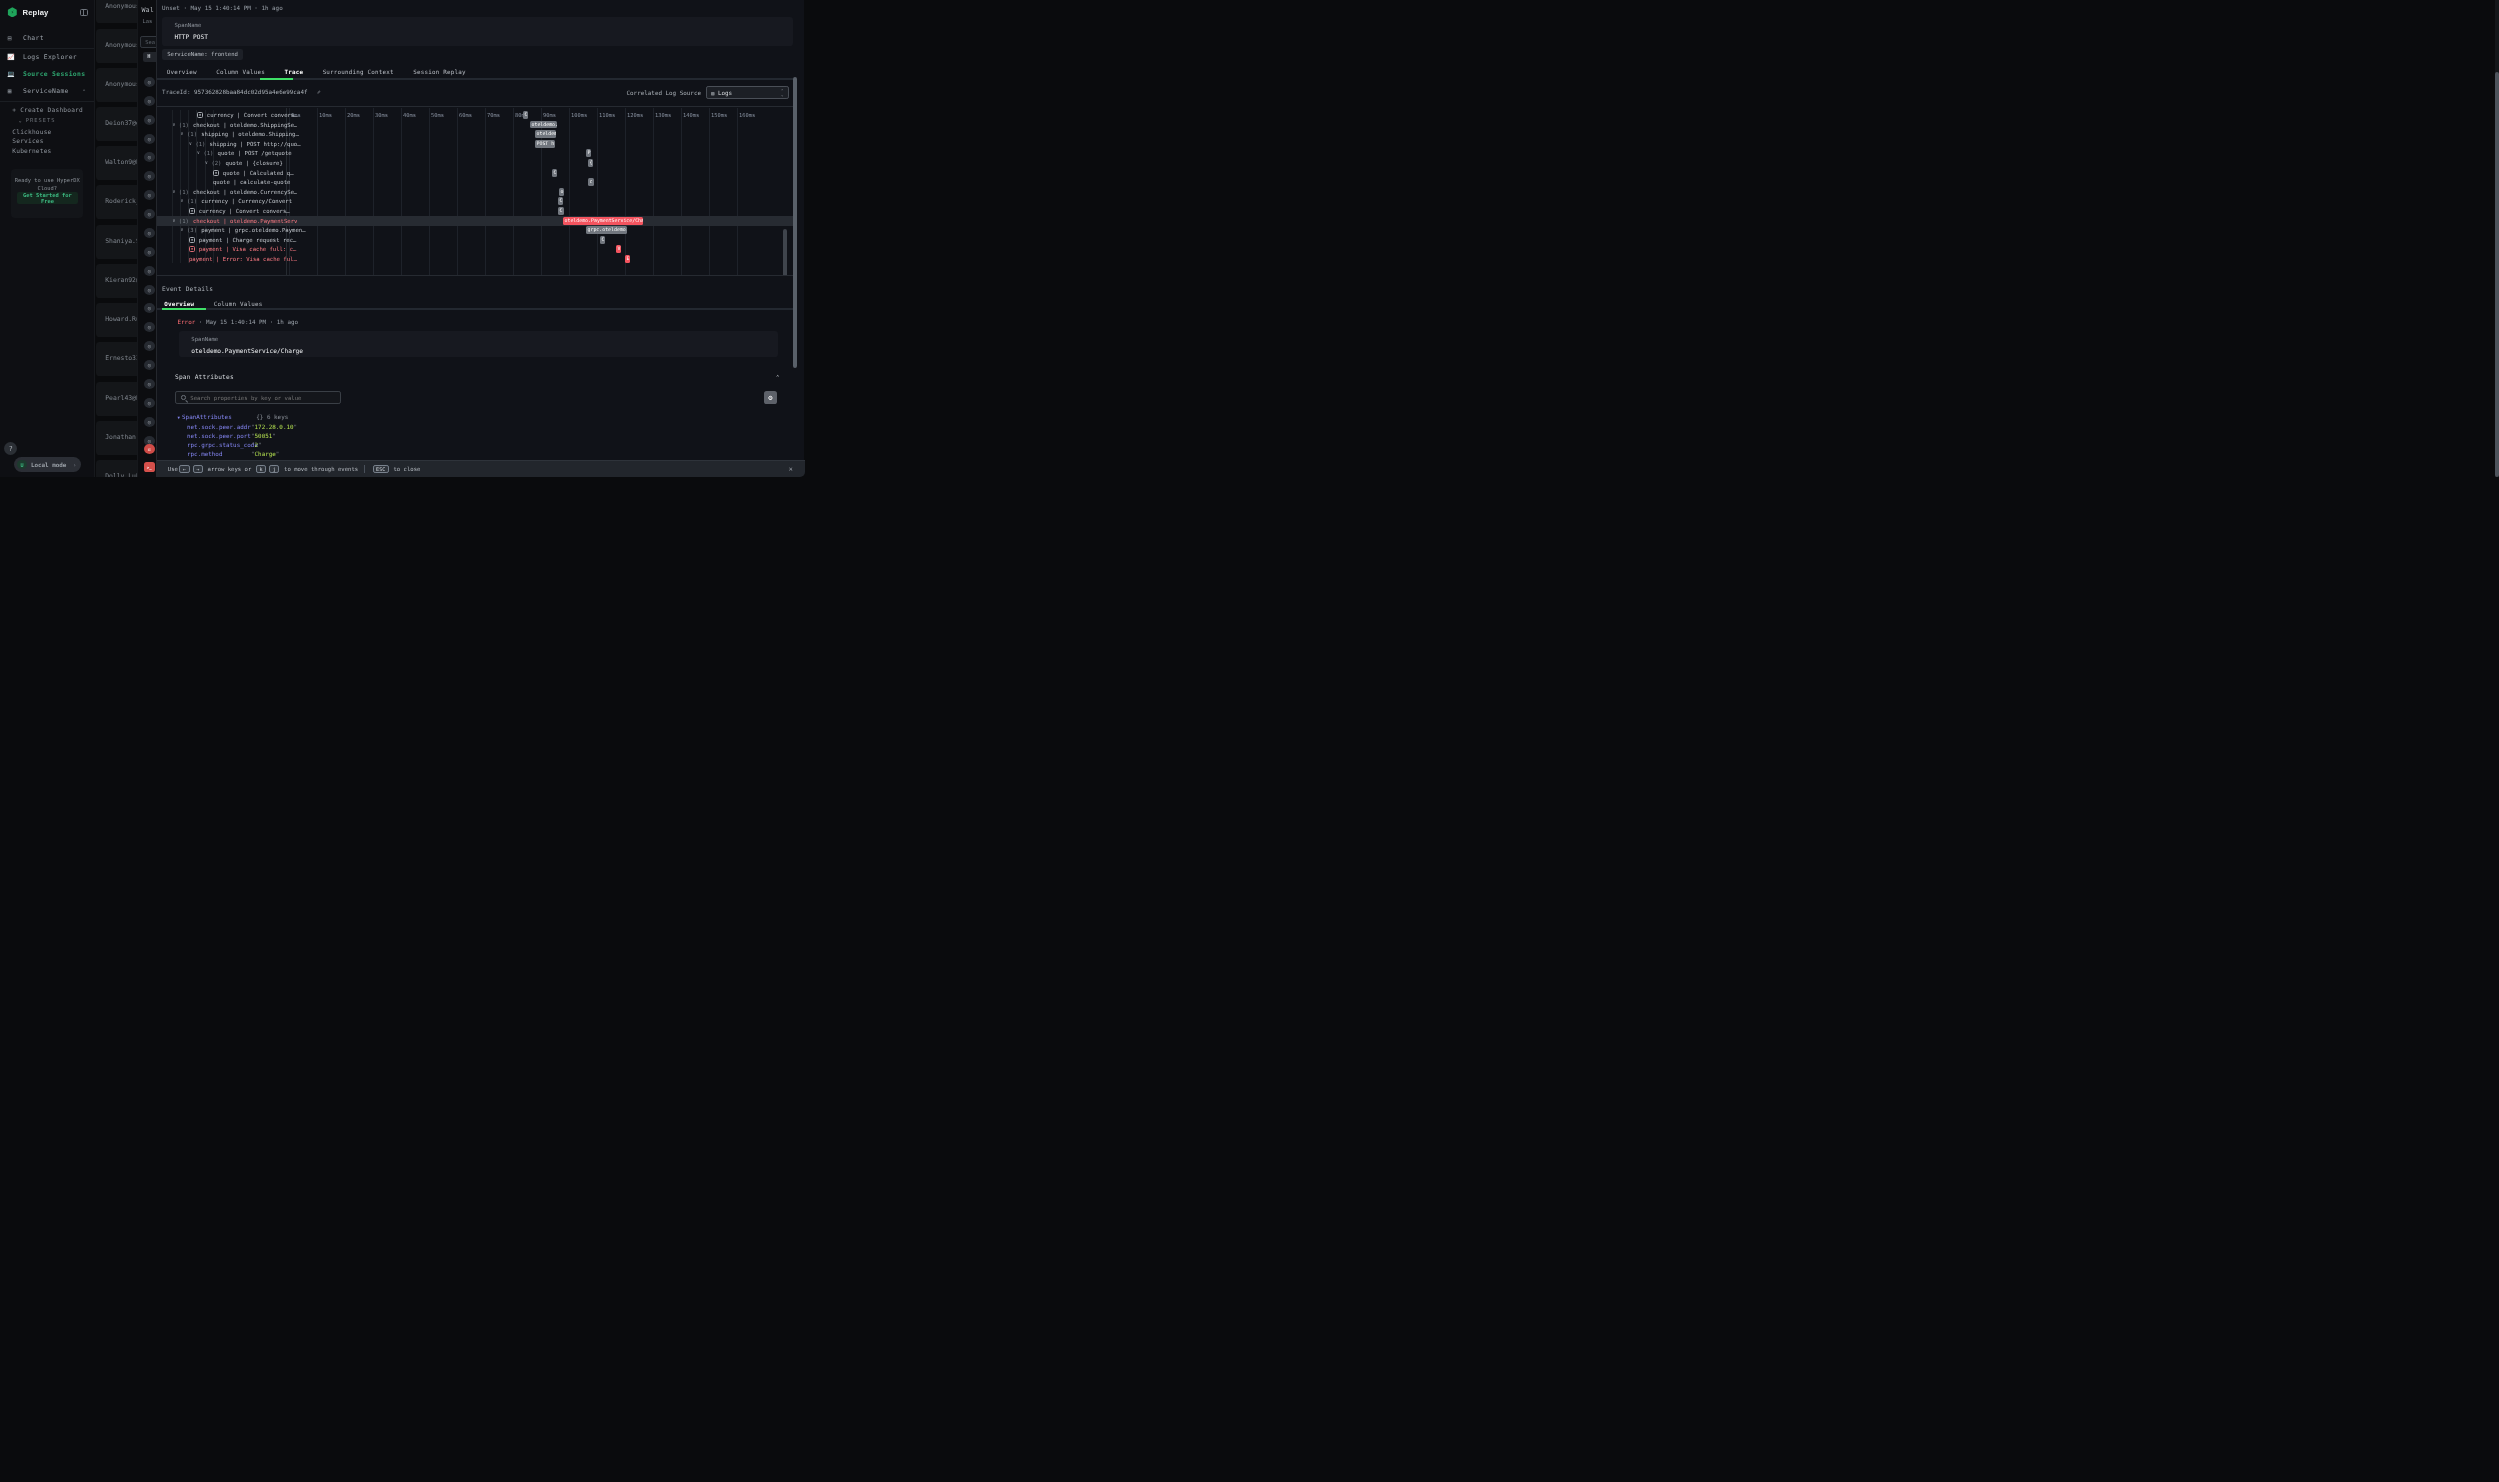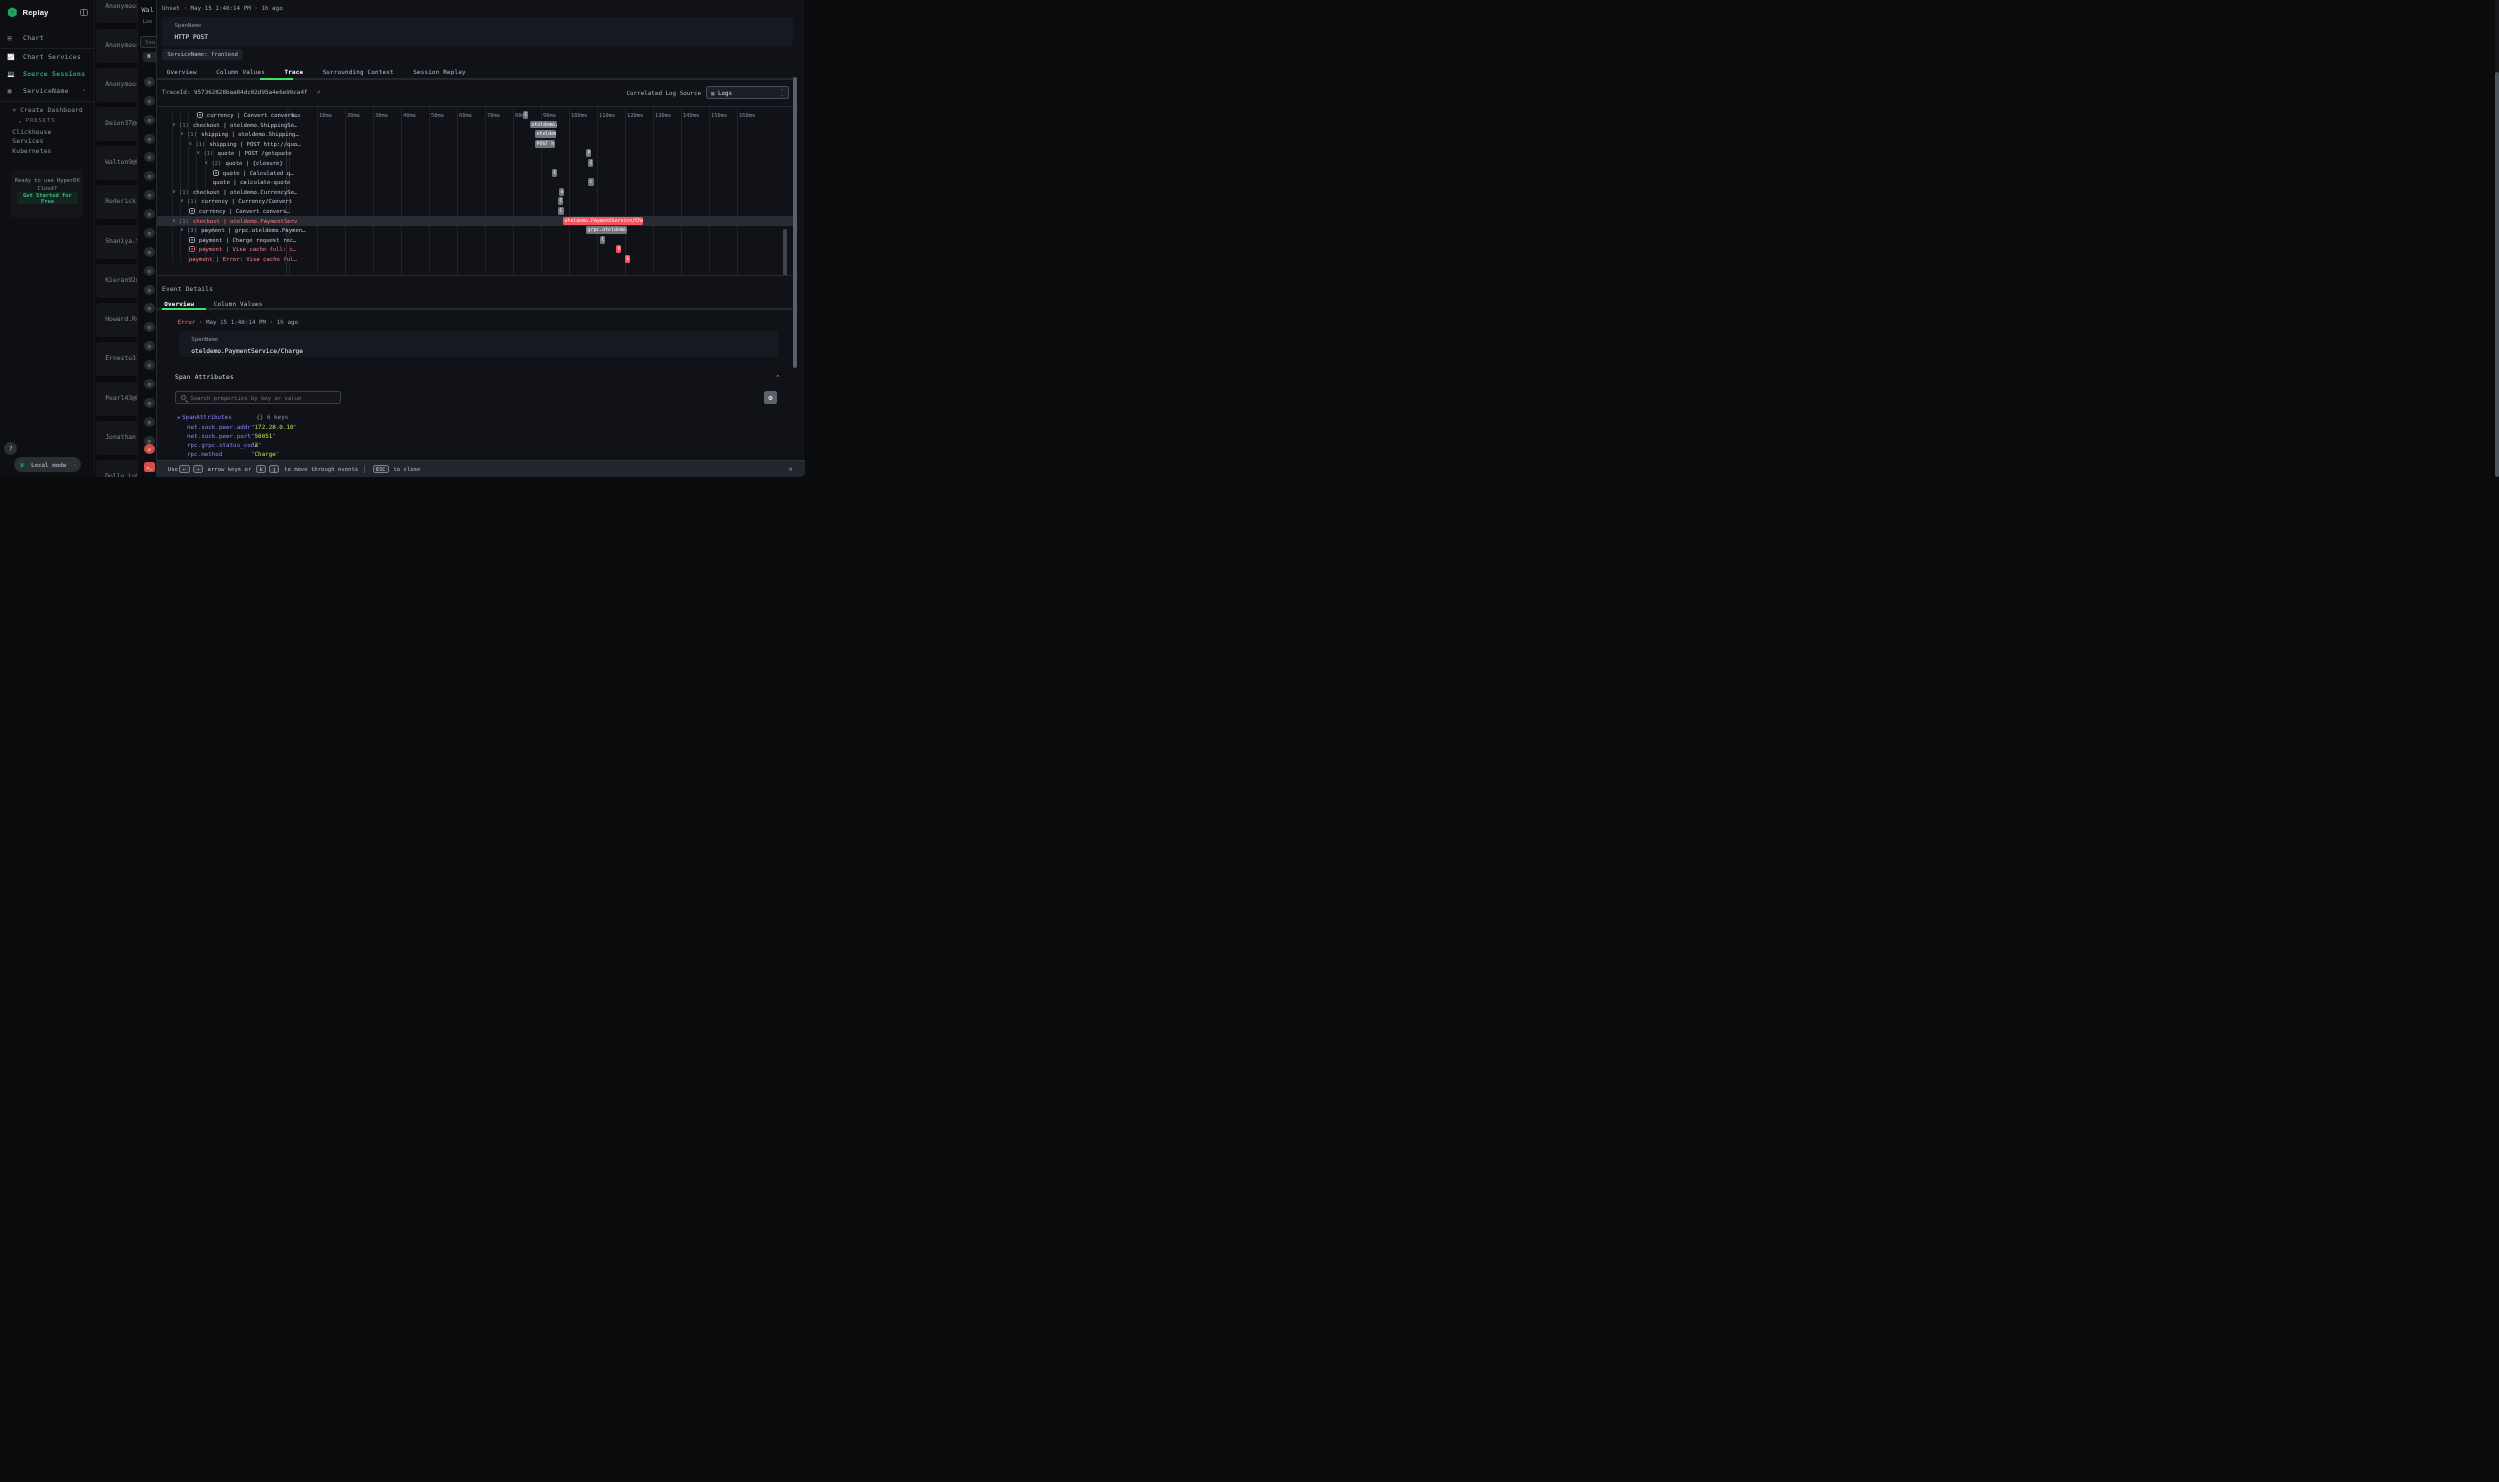--- a/index.html
+++ b/index.html
@@ -155,21 +155,21 @@
     <div class="logo-text">Replay</div>
     <div class="panel-toggle"></div>
   </div>
   <div id="nav-root">
       <div class="nav-item" style="top: 31px;">
         <span class="nicon">▤</span>
         <span>Chart</span>
       </div>
       <div class="nav-item" style="top: 50px;">
         <span class="nicon">📈</span>
-        <span>Chart Services</span>
+        <span>Logs Explorer</span>
       </div>
       <div class="nav-item active" style="top: 67px;">
         <span class="nicon">💻</span>
         <span>Source Sessions</span>
       </div>
       <div class="nav-item" style="top: 84px;">
         <span class="nicon">▦</span>
         <span>ServiceName</span>
         <span class="nav-caret">⌃</span>
       </div>

